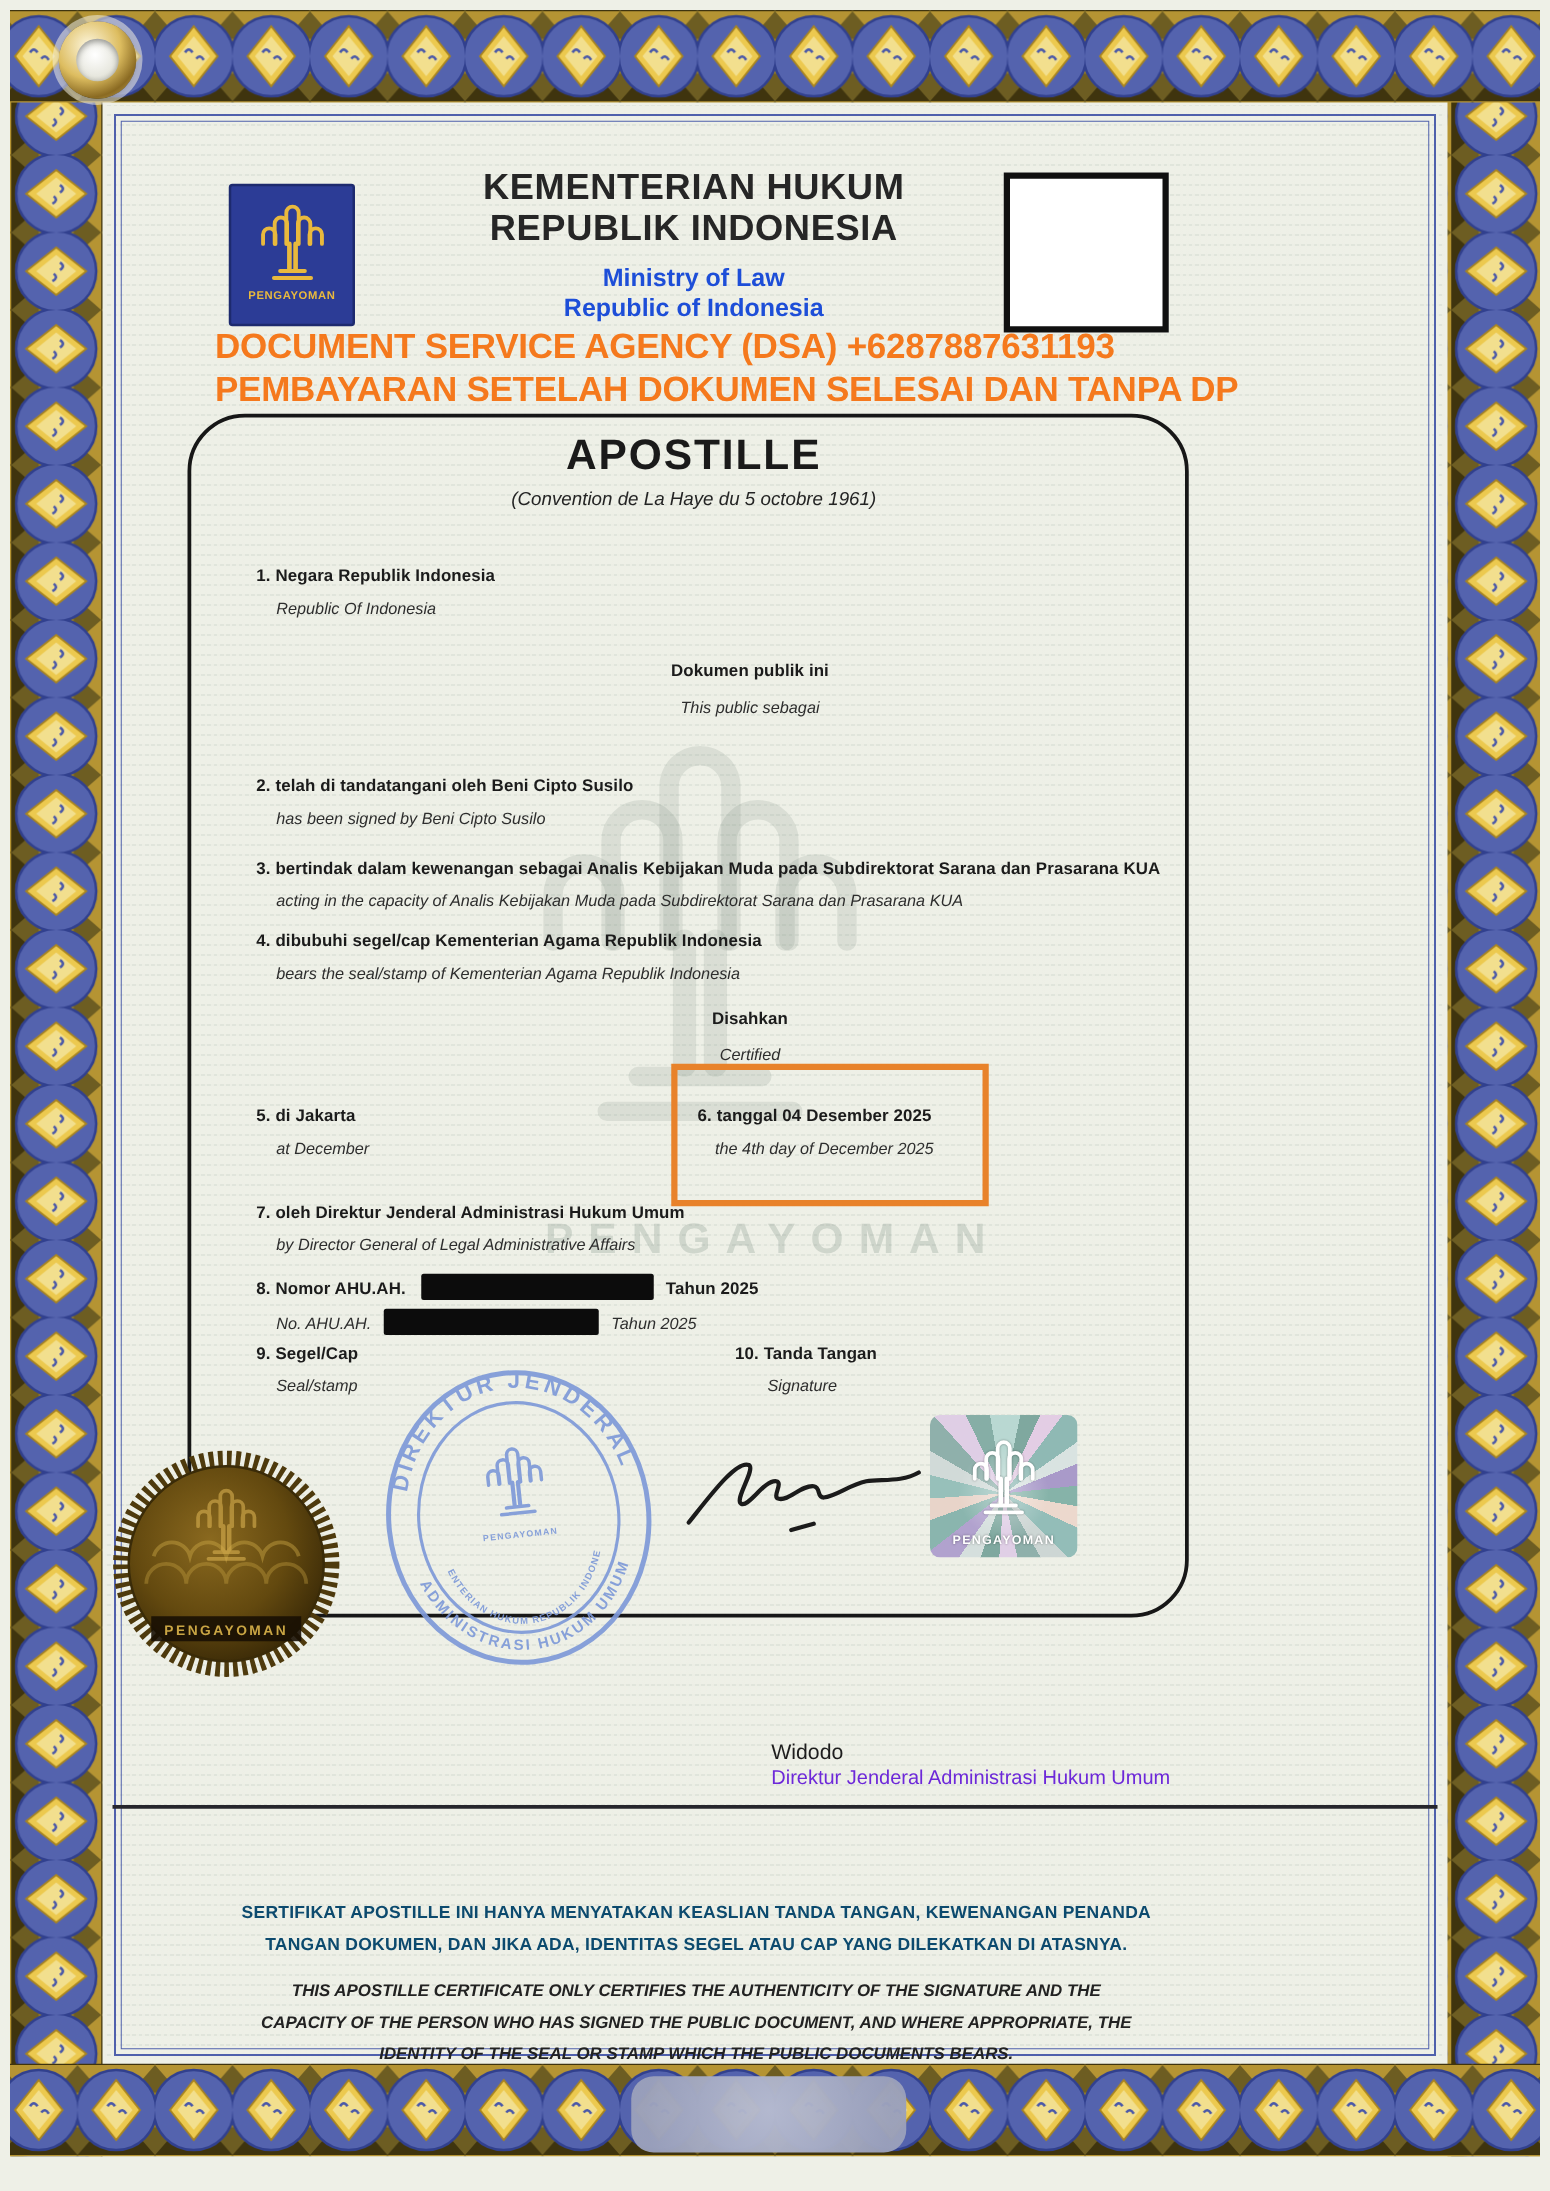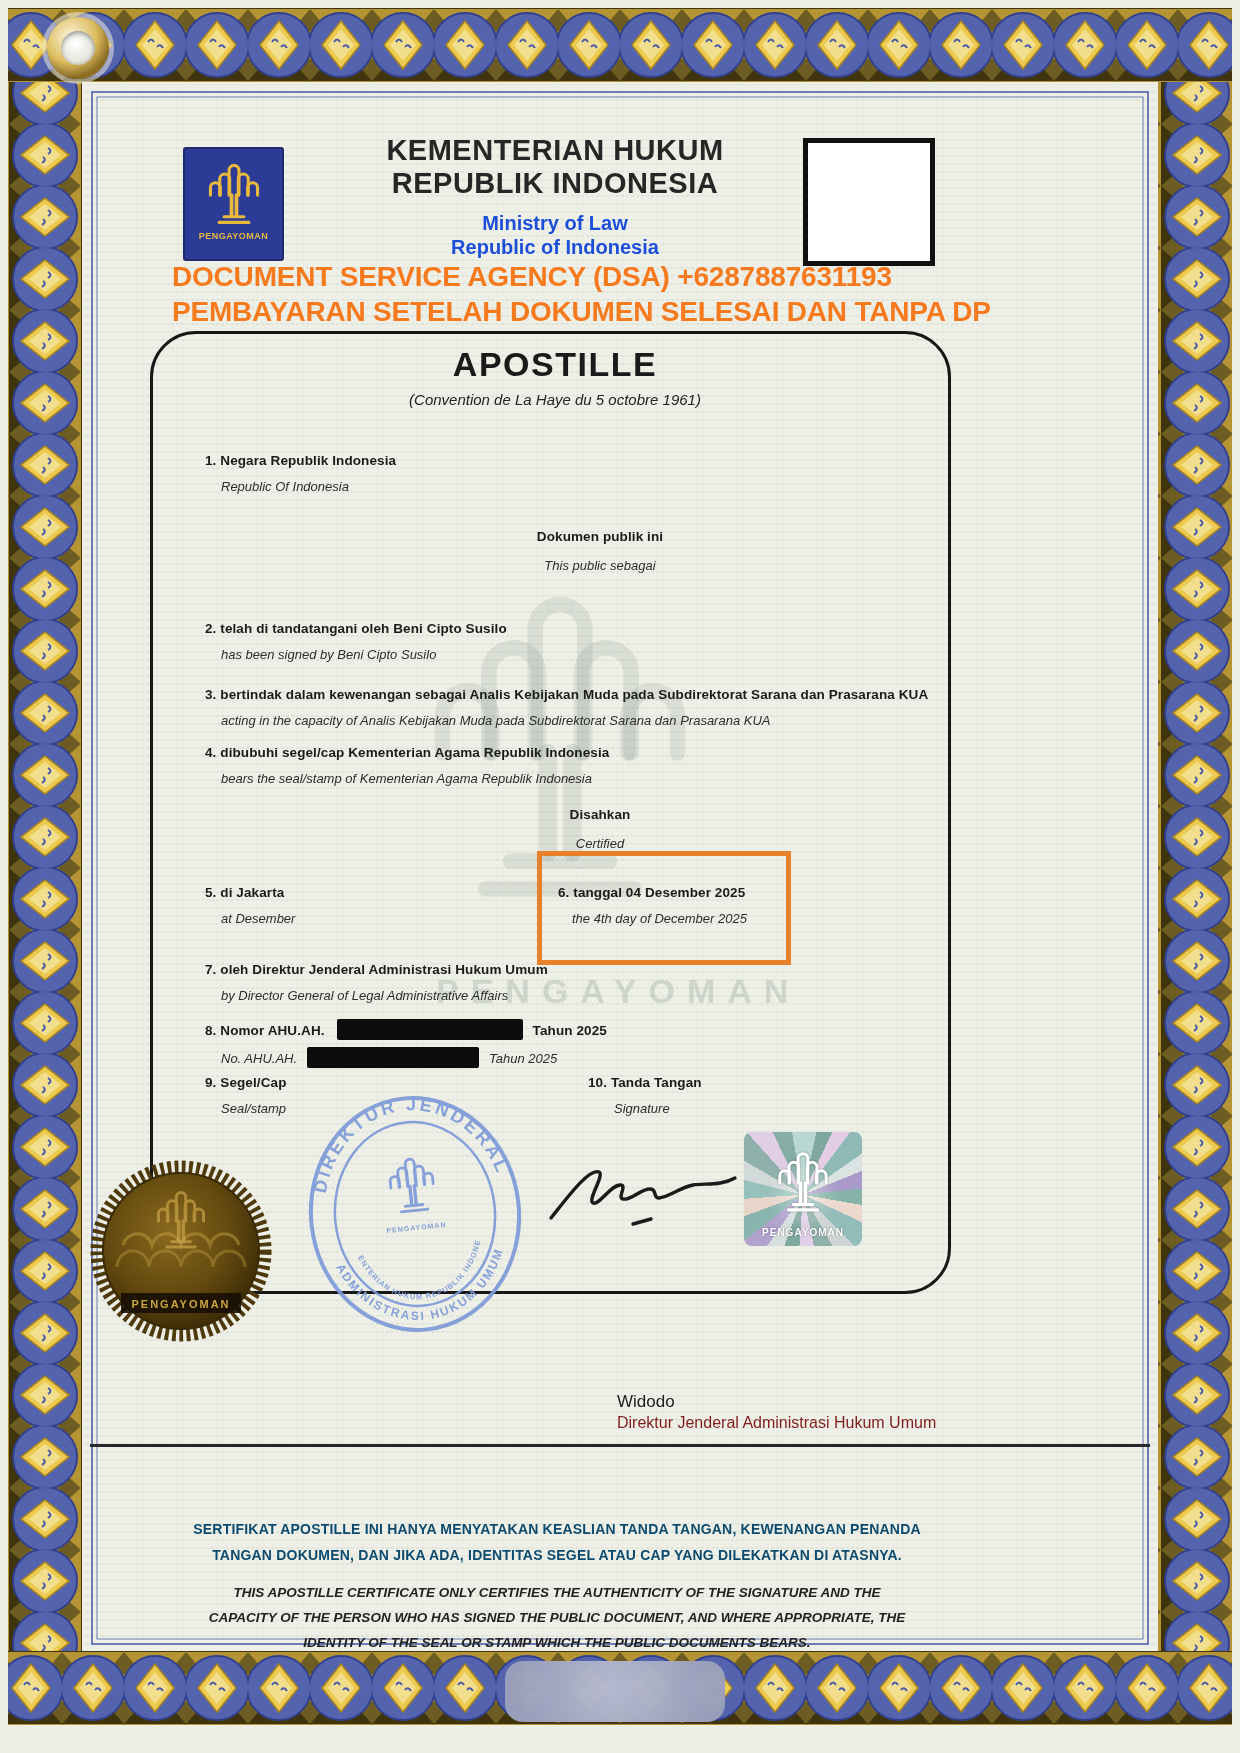--- a/index.html
+++ b/index.html
@@ -52,21 +52,21 @@
   .date-box{left:537px;top:851px;width:244px;height:104px;border:5px solid #e8822a;}
 
   .bar{display:inline-block;height:21px;background:#0c0c0c;border-radius:2px;vertical-align:-5px;}
   .bar-id{width:186px;margin:0 10px 0 12px;}
   .bar-en{width:172px;margin:0 10px 0 10px;}
 
   .divider{left:90px;top:1444px;width:1060px;height:3px;background:#26262c;}
 
   .signatory{left:617px;top:1391px;}
   .sig-name{font-size:17px;font-weight:500;color:#1d1d1d;line-height:21px;}
-  .sig-title{font-size:16px;font-weight:500;color:#7f1d1d;line-height:21px;}
+  .sig-title{font-size:16px;font-weight:500;color:#6d28d9;line-height:21px;}
 
   .hologram{left:744px;top:1132px;width:118px;height:114px;border-radius:8px;overflow:hidden;
     background:
      radial-gradient(circle at 50% 55%, rgba(255,255,255,.4), rgba(255,255,255,0) 42%),
      conic-gradient(from 0deg at 50% 55%,
       #b9d8d2 0 12deg,#7fa89f 12deg 25deg,#e3cde4 25deg 37deg,#8fb9b4 37deg 55deg,
       #d9e3e1 55deg 68deg,#a99ac9 68deg 84deg,#86b3a9 84deg 100deg,#ecd8cd 100deg 115deg,
       #93bdb8 115deg 135deg,#cdd6d4 135deg 150deg,#8fb0ab 150deg 168deg,#e0cfe6 168deg 184deg,
       #7fa89f 184deg 200deg,#d5dfdd 200deg 215deg,#b1a2ce 215deg 232deg,#8ab5ae 232deg 250deg,
       #e8d4c9 250deg 266deg,#97c0ba 266deg 284deg,#d1dad8 284deg 300deg,#8fb0ab 300deg 318deg,
@@ -197,21 +197,21 @@
 
   <div class="abs item centered-note" style="left:380px;top:806px">
     <div class="id-line">Disahkan</div>
     <div class="en-line">Certified</div>
   </div>
 
   <div class="abs date-box"></div>
 
   <div class="abs item" style="left:205px;top:884px">
     <div class="id-line">5. di Jakarta</div>
-    <div class="en-line">at Desember</div>
+    <div class="en-line">at December</div>
   </div>
 
   <div class="abs item" style="left:558px;top:884px">
     <div class="id-line">6. tanggal 04 Desember 2025</div>
     <div class="en-line" style="margin-left:14px">the 4th day of December 2025</div>
   </div>
 
   <div class="abs item" style="left:205px;top:961px">
     <div class="id-line">7. oleh Direktur Jenderal Administrasi Hukum Umum</div>
     <div class="en-line">by Director General of Legal Administrative Affairs</div>

